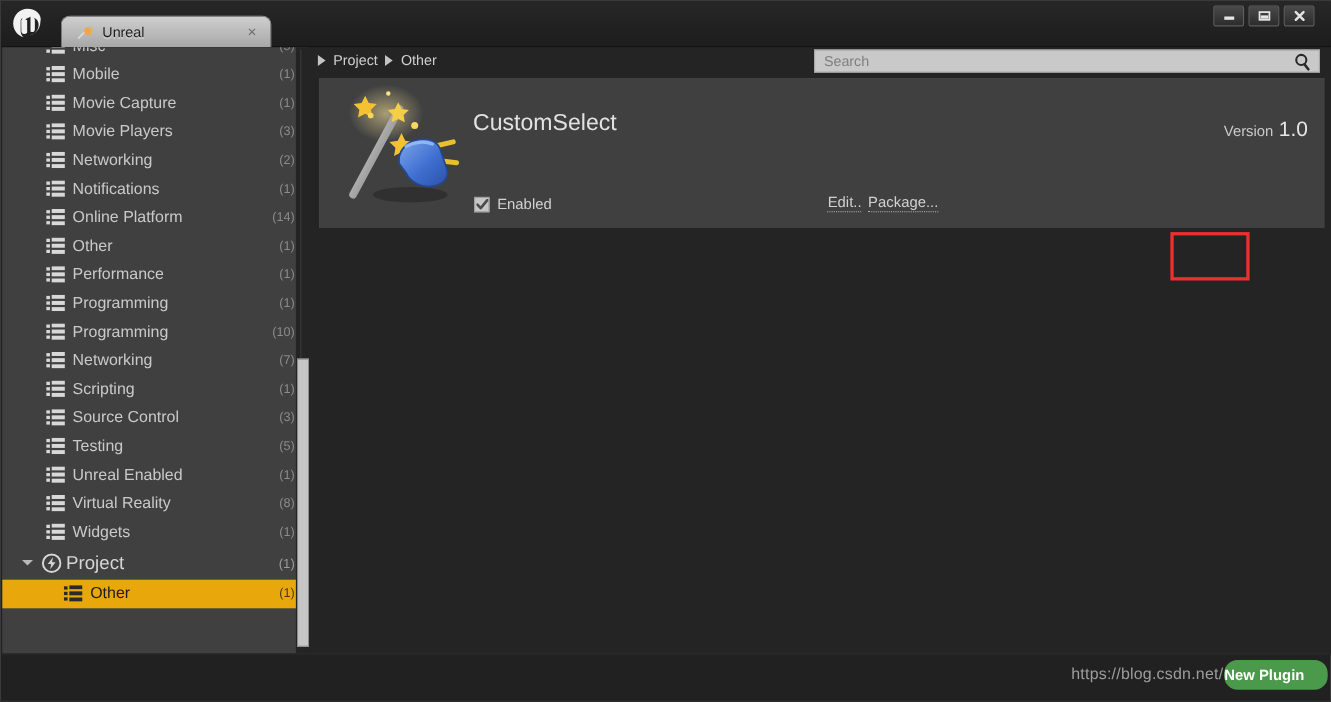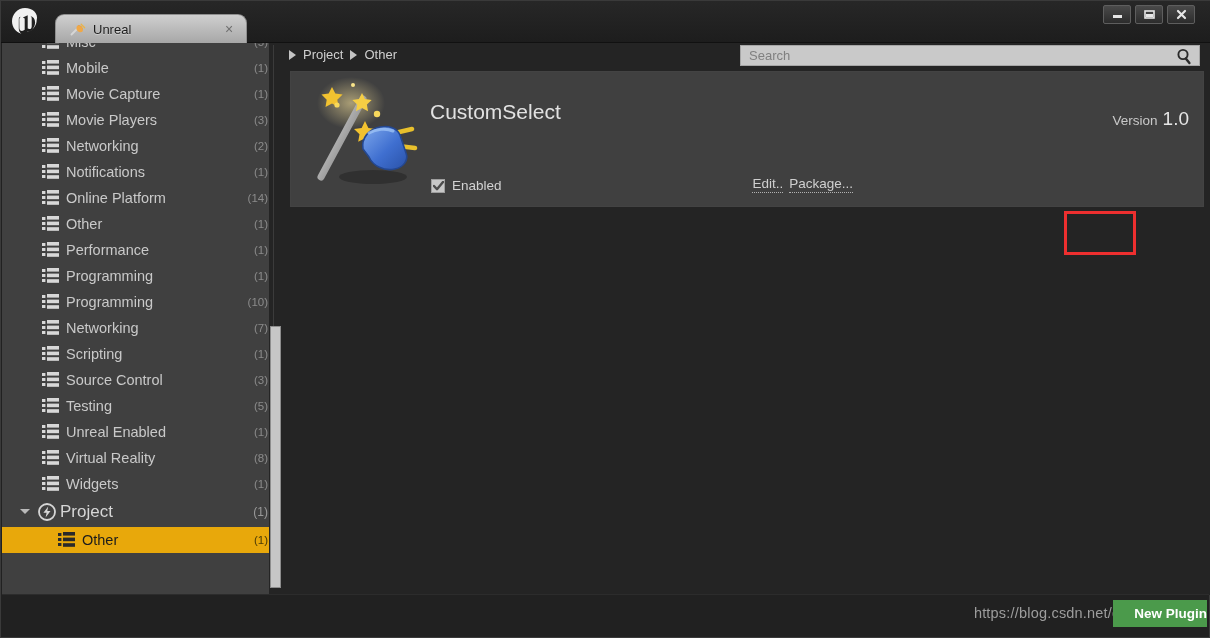--- a/index.html
+++ b/index.html
@@ -212,22 +212,23 @@
   }
   #watermark {
     position: absolute; right: 6px; top: 10px;
     font-size: 14.5px; color: #9d9d9d;
     letter-spacing: .2px;
   }
   #new-plugin {
     position: absolute; right: 2px; top: 5px;
     width: 94px; height: 27px;
     background: #4b9a4b;
-    display: flex; align-items: center; justify-content: flex-end;
+    display: flex; align-items: center; justify-content: flex-start;
     cursor: pointer;
+    border-radius: 12px;
   }
   #new-plugin span {
     font-size: 13.5px; font-weight: bold; color: #ffffff;
   }
 </style>
 </head>
 <body>
 
 <div id="app">
 

